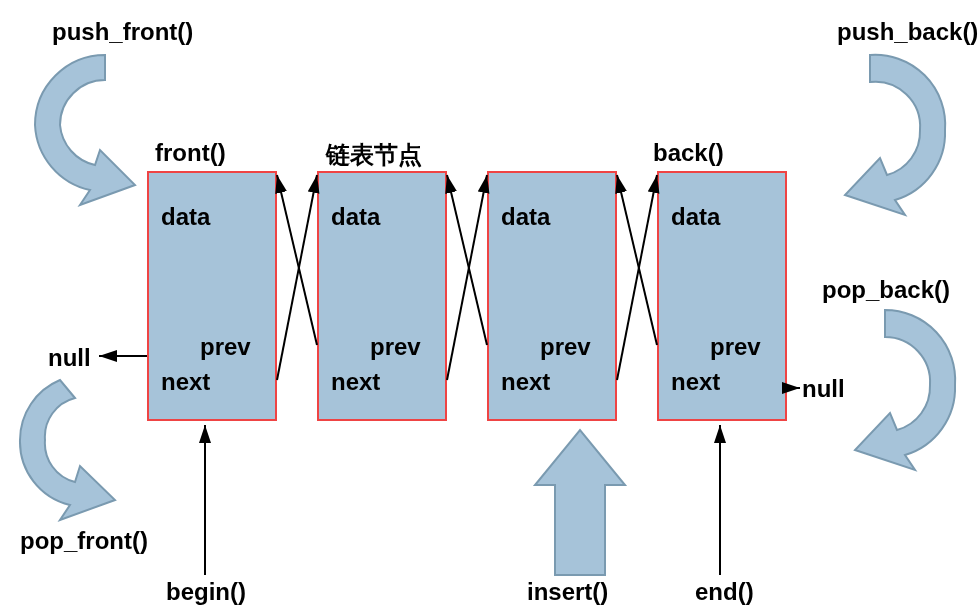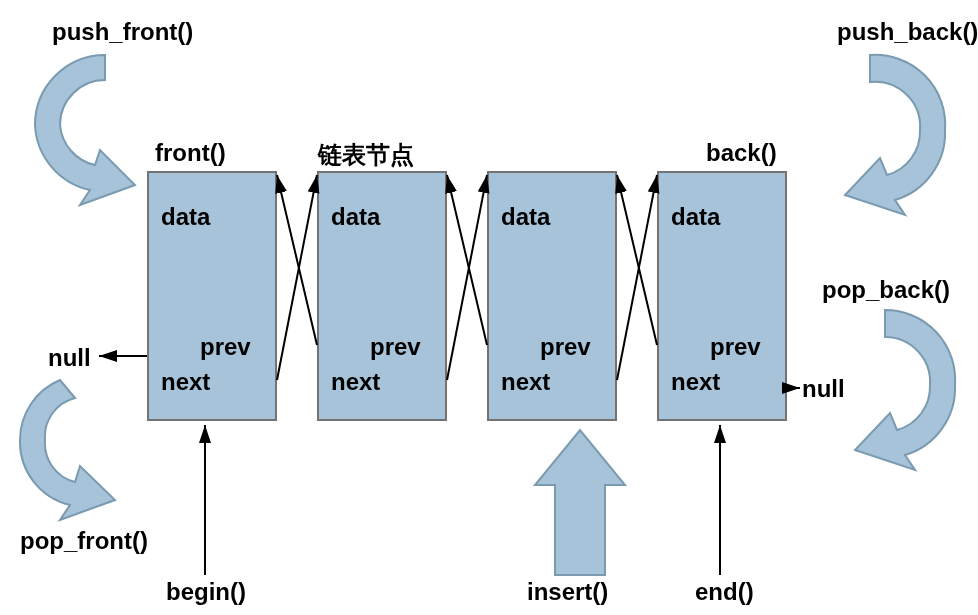--- a/index.html
+++ b/index.html
@@ -20,21 +20,21 @@
     font-size: 24px;
     font-weight: bold;
     color: #000;
     white-space: nowrap;
   }
   .node {
     position: absolute;
     width: 130px;
     height: 250px;
     background: #a6c3d9;
-    border: 2px solid #737373;
+    border: 2px solid #ef4444;
     box-sizing: border-box;
   }
   .node .field {
     position: absolute;
     left: 12px;
     font-size: 24px;
     font-weight: bold;
     color: #000;
   }
   .node .f-data { top: 30px; }
@@ -49,22 +49,22 @@
 </style>
 </head>
 <body>
 
 <div class="canvas">
 
   <div class="label" style="left:52px; top:18px;">push_front()</div>
   <div class="label" style="left:813px; top:18px;margin-left:24px;">push_back()</div>
 
   <div class="label" style="left:155px; top:139px;">front()</div>
-  <div class="label" style="left:318px; top:139px;">链表节点</div>
-  <div class="label" style="left:706px; top:139px;">back()</div>
+  <div class="label" style="left:326px; top:139px;">链表节点</div>
+  <div class="label" style="left:653px; top:139px;">back()</div>
 
   <div class="label" style="left:822px; top:276px;">pop_back()</div>
 
   <div class="label" style="left:48px; top:344px;">null</div>
   <div class="label" style="left:802px; top:375px;">null</div>
 
   <div class="label" style="left:20px; top:527px;">pop_front()</div>
 
   <div class="label" style="left:166px; top:578px;">begin()</div>
   <div class="label" style="left:527px; top:578px;">insert()</div>

